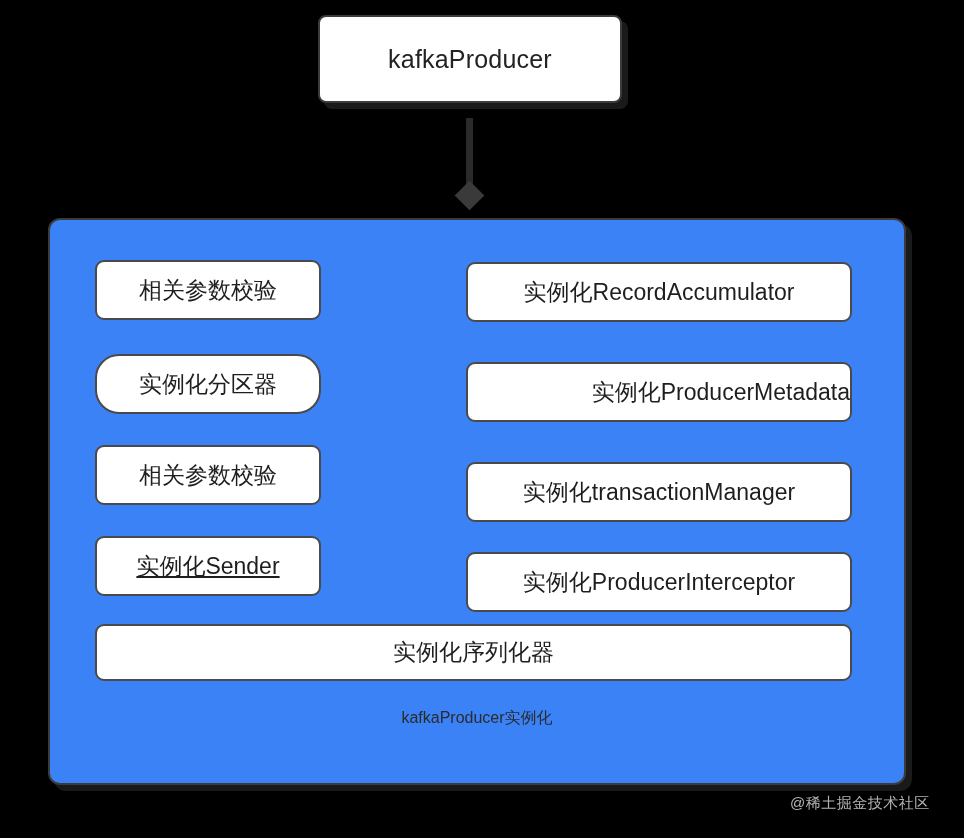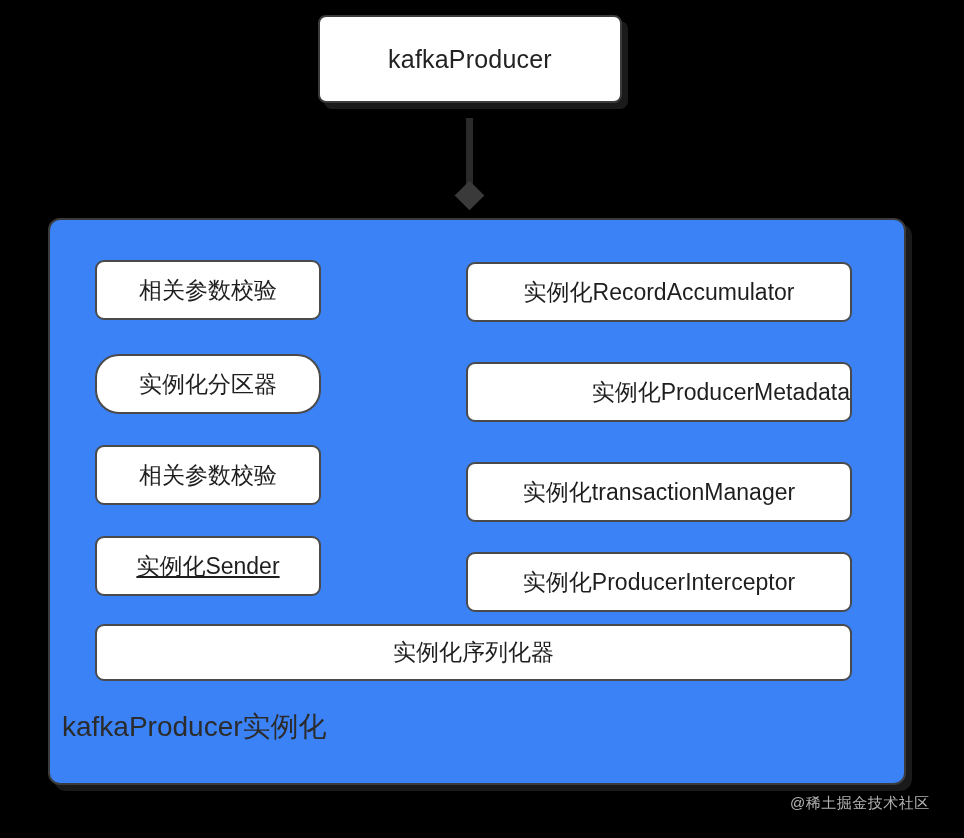--- a/index.html
+++ b/index.html
@@ -122,23 +122,23 @@
     width: 757px;
     height: 57px;
     font-size: 23px;
   }
 
   .container-caption {
     position: absolute;
     left: 0;
     top: 488px;
     width: 100%;
-    font-size: 28px;
+    text-align: center;
+    font-size: 16px;
     color: #2b2b2b;
-    margin-left: 12px;
   }
 
   
   .watermark {
     position: absolute;
     left: 770px;
     top: 794px;
     font-size: 15px;
     color: #d9d9d9;
     opacity: 0.82;

